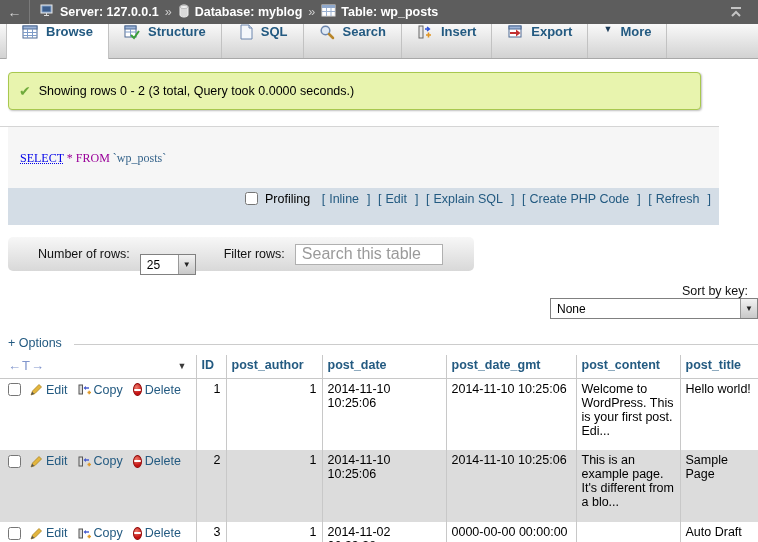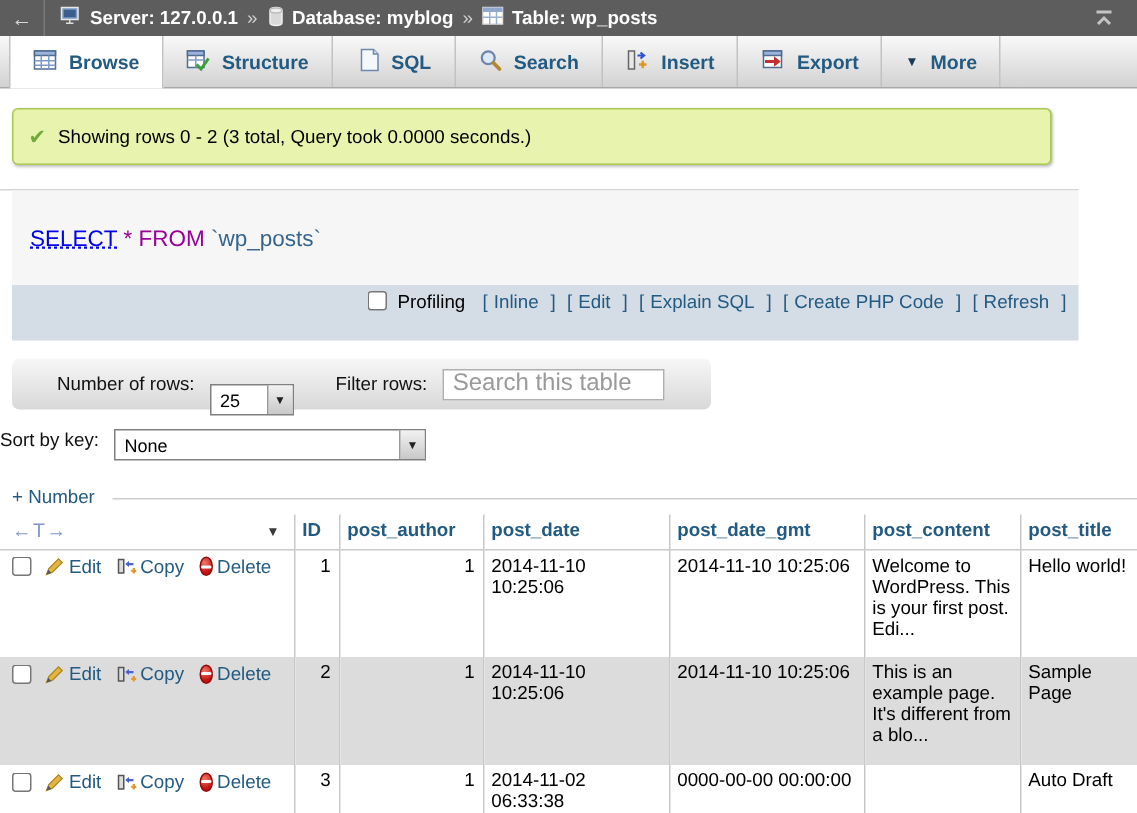--- a/index.html
+++ b/index.html
@@ -12,35 +12,35 @@
   .back-btn { width:30px; height:24px; display:flex; align-items:center; justify-content:center;
               border-right:1px solid #7a7a7a; color:#d8d8d8; font-weight:normal; font-size:14px; cursor:pointer; }
   .crumbs { display:flex; align-items:center; gap:6px; padding-left:10px; flex:1; }
   .crumb { display:flex; align-items:center; gap:5px; cursor:pointer; }
   .sep { color:#cfcfcf; font-weight:normal; }
   .collapse-btn { width:44px; display:flex; justify-content:center; cursor:pointer; }
 
   
   .tabbar { height:35px; background:linear-gradient(#f9f9f9,#d2d2d2);
             border-bottom:1px solid #a8a8a8; display:flex; list-style:none; padding-left:6px; }
-  .tab { display:flex; align-items:center; gap:8px; padding:0 15px; height:34px;
+  .tab { display:flex; gap:8px; padding:0 15px; height:34px;
          border-right:1px solid #c2c2c2; color:#235a81; font-weight:bold; font-size:13px; cursor:pointer; }
   .tab.active { background:#fff; height:35px; margin-bottom:-1px; border-left:1px solid #c2c2c2; position:relative; z-index:2; }
   .tab .tri-text { font-size:9px; color:#1b3a57; }
 
   
   .message { margin:13px 57px 0 8px; background:#e8f4ae; border:1px solid #a8c84f; border-radius:4px;
              padding:10px 10px; display:flex; align-items:center; gap:8px;
              box-shadow:1px 1px 2px rgba(0,0,0,.25); }
   .check-glyph { color:#6faa3b; font-size:14px; }
 
   
   .divider { border-top:1px solid #d5d5d5; margin:16px 39px 0 0; }
   .querybox { margin:0 39px 0 8px; background:#f6f6f6; }
-  .sql { padding:24px 0 22px 12px; font-family:Liberation Sans, sans-serif; font-size:15px; }
+  .sql { padding:24px 0 22px 12px; font-family:Liberation Serif, serif; font-size:12px; }
   .kw-link { color:#0000e8; text-decoration:underline dotted; cursor:pointer; }
   .kw { color:#990099; }
   .ident { color:#36648b; }
   .querytools { background:#d4dde6; padding:4px 8px 19px; text-align:right; font-size:12.5px; }
   .querytools input { vertical-align:-2px; margin-right:4px; }
   .qt-link { color:#235a81; text-decoration:none; cursor:pointer; margin:0 4px; }
   .br { color:#235a81; margin-left:4px; }
   .br.first { margin-left:8px; }
 
   
@@ -52,21 +52,21 @@
   .pma-select .val { padding:3px 8px 0 6px; font-size:12px; white-space:nowrap; flex:1; }
   .pma-select .btn { width:17px; background:linear-gradient(#f2f2f2,#c8c8c8); border-left:1px solid #999;
                      display:flex; align-items:center; justify-content:center; }
   .pma-select .btn span { font-size:8px; color:#222; }
   .select-rows { width:56px;margin-top:21px; }
   .select-sort { width:208px; }
   .filter-input { width:148px; height:21px; border:1px solid #b0b0b0; padding:2px 6px; font-size:16px;
                   font-family:"Liberation Sans", sans-serif; }
   .filter-input::placeholder { color:#9a9a9a; }
   .rowsbar .gap { width:28px; }
-  .sortrow { margin:13px 0 0 0; display:flex; align-items:flex-start; }
+  .sortrow { margin:13px 0 0 25px; display:flex; align-items:flex-end;flex-direction:column; }
   .options-row { margin:17px 0 0 8px; display:flex; align-items:center; }
   .options-link { color:#235a81; text-decoration:none; cursor:pointer; }
   .options-line { flex:1; border-top:1px solid #ccc; margin-left:12px; margin-top:3px; }
 
   
   table.results { border-collapse:collapse; table-layout:fixed; width:758px; margin-top:5px; font-size:12.5px; }
   .results th, .results td { border-right:1px solid #c8c8c8; padding:3px 5px; vertical-align:top;
                              text-align:left; overflow:hidden; }
   .results th { color:#235a81; font-weight:bold; height:23px; border-bottom:1px solid #c8c8c8;
                 cursor:pointer; white-space:nowrap; }
@@ -240,21 +240,21 @@
   <span class="ctl-label">Sort by key:</span>
   <div class="pma-select select-sort">
     <span class="val">None</span>
     <span class="btn">
         <span>▼</span>
       </span>
   </div>
 </div>
 
 <div class="options-row">
-  <a class="options-link">+ Number</a>
+  <a class="options-link">+ Options</a>
   <div class="options-line"></div>
 </div>
 
 <table class="results">
   <colgroup>
     <col style="width:196px">
       <col style="width:30px">
       <col style="width:96px">
     <col style="width:124px">
       <col style="width:130px">

